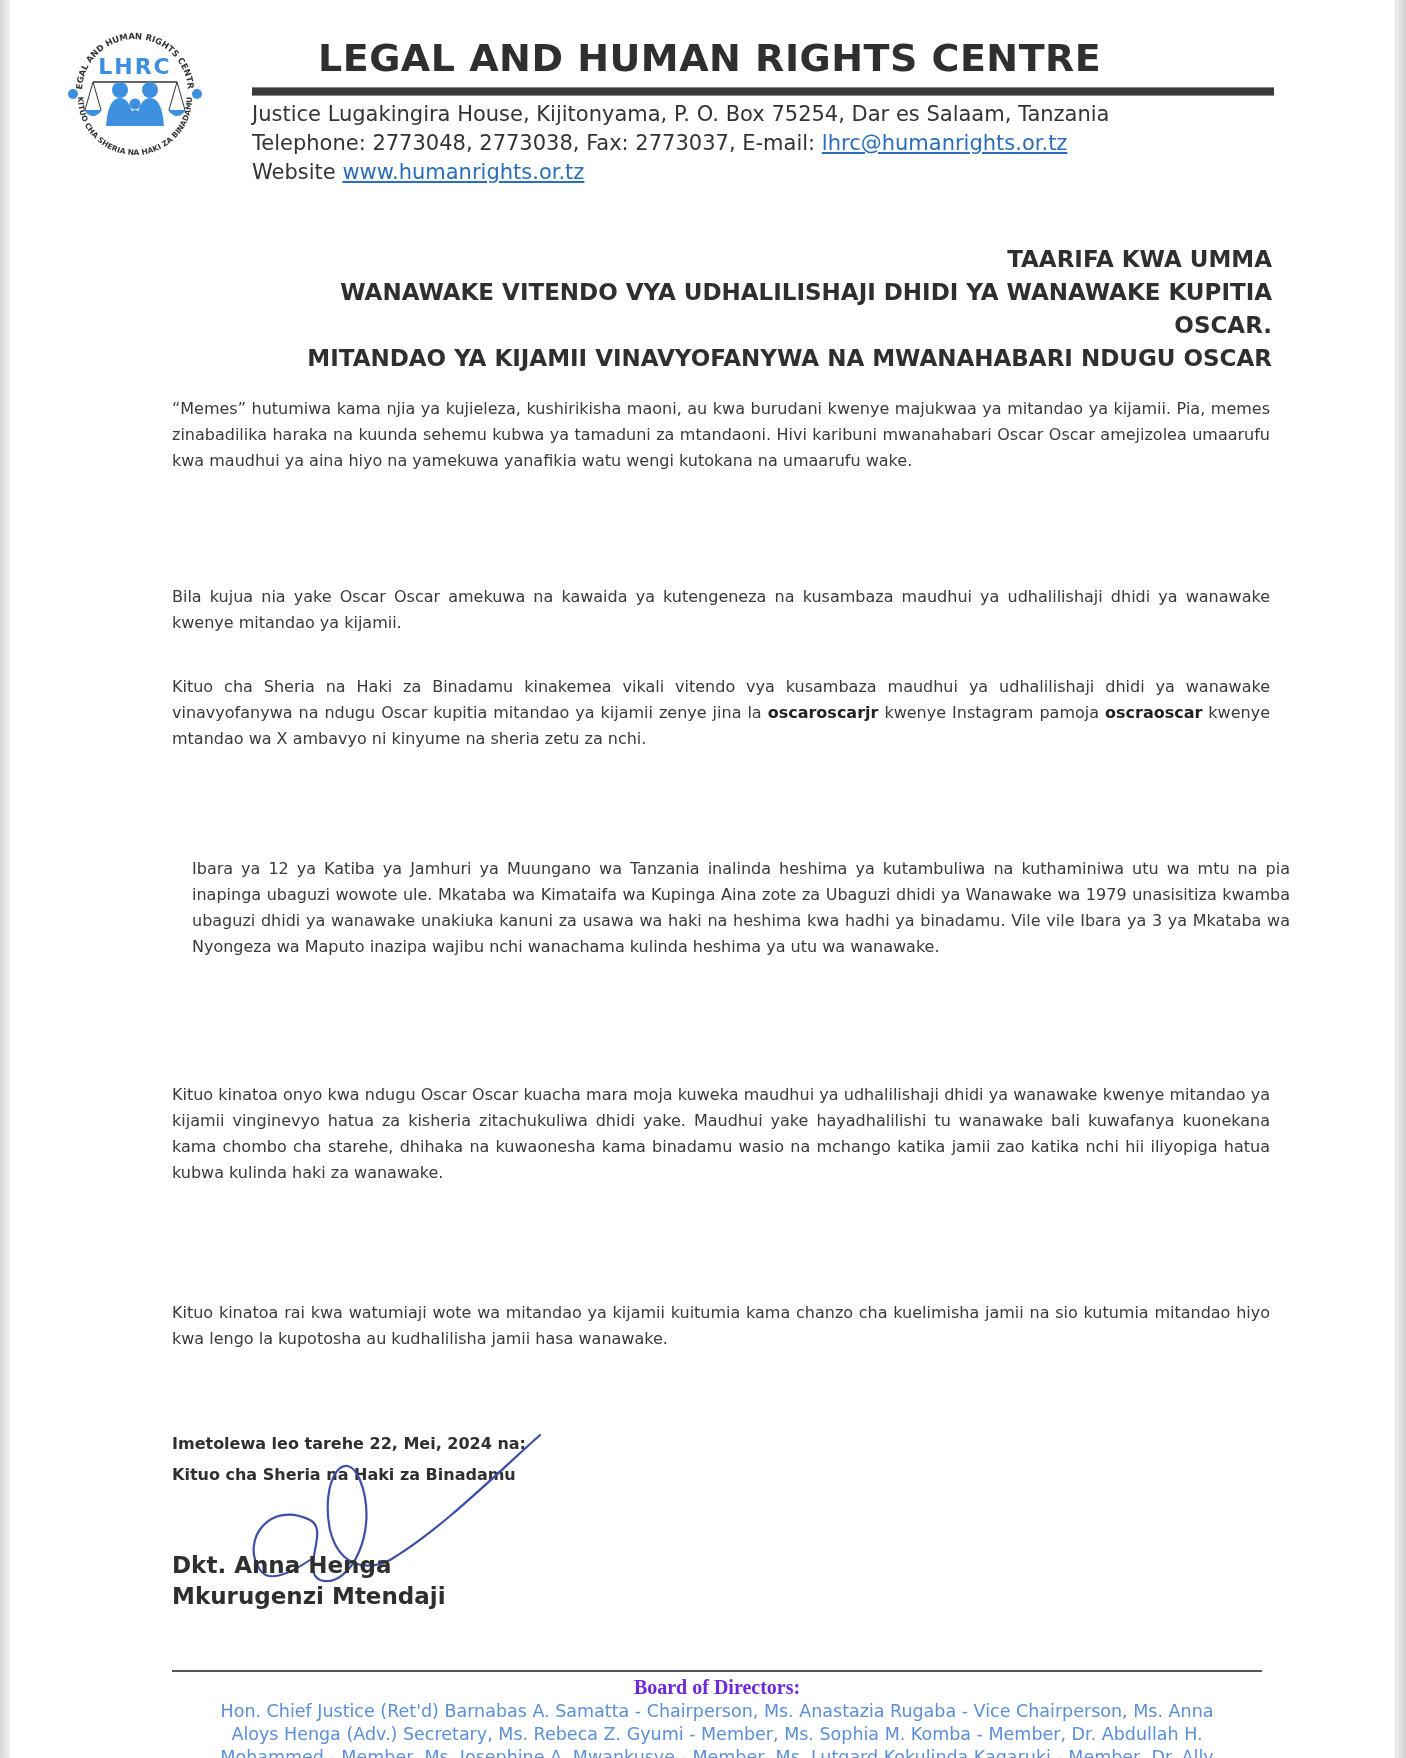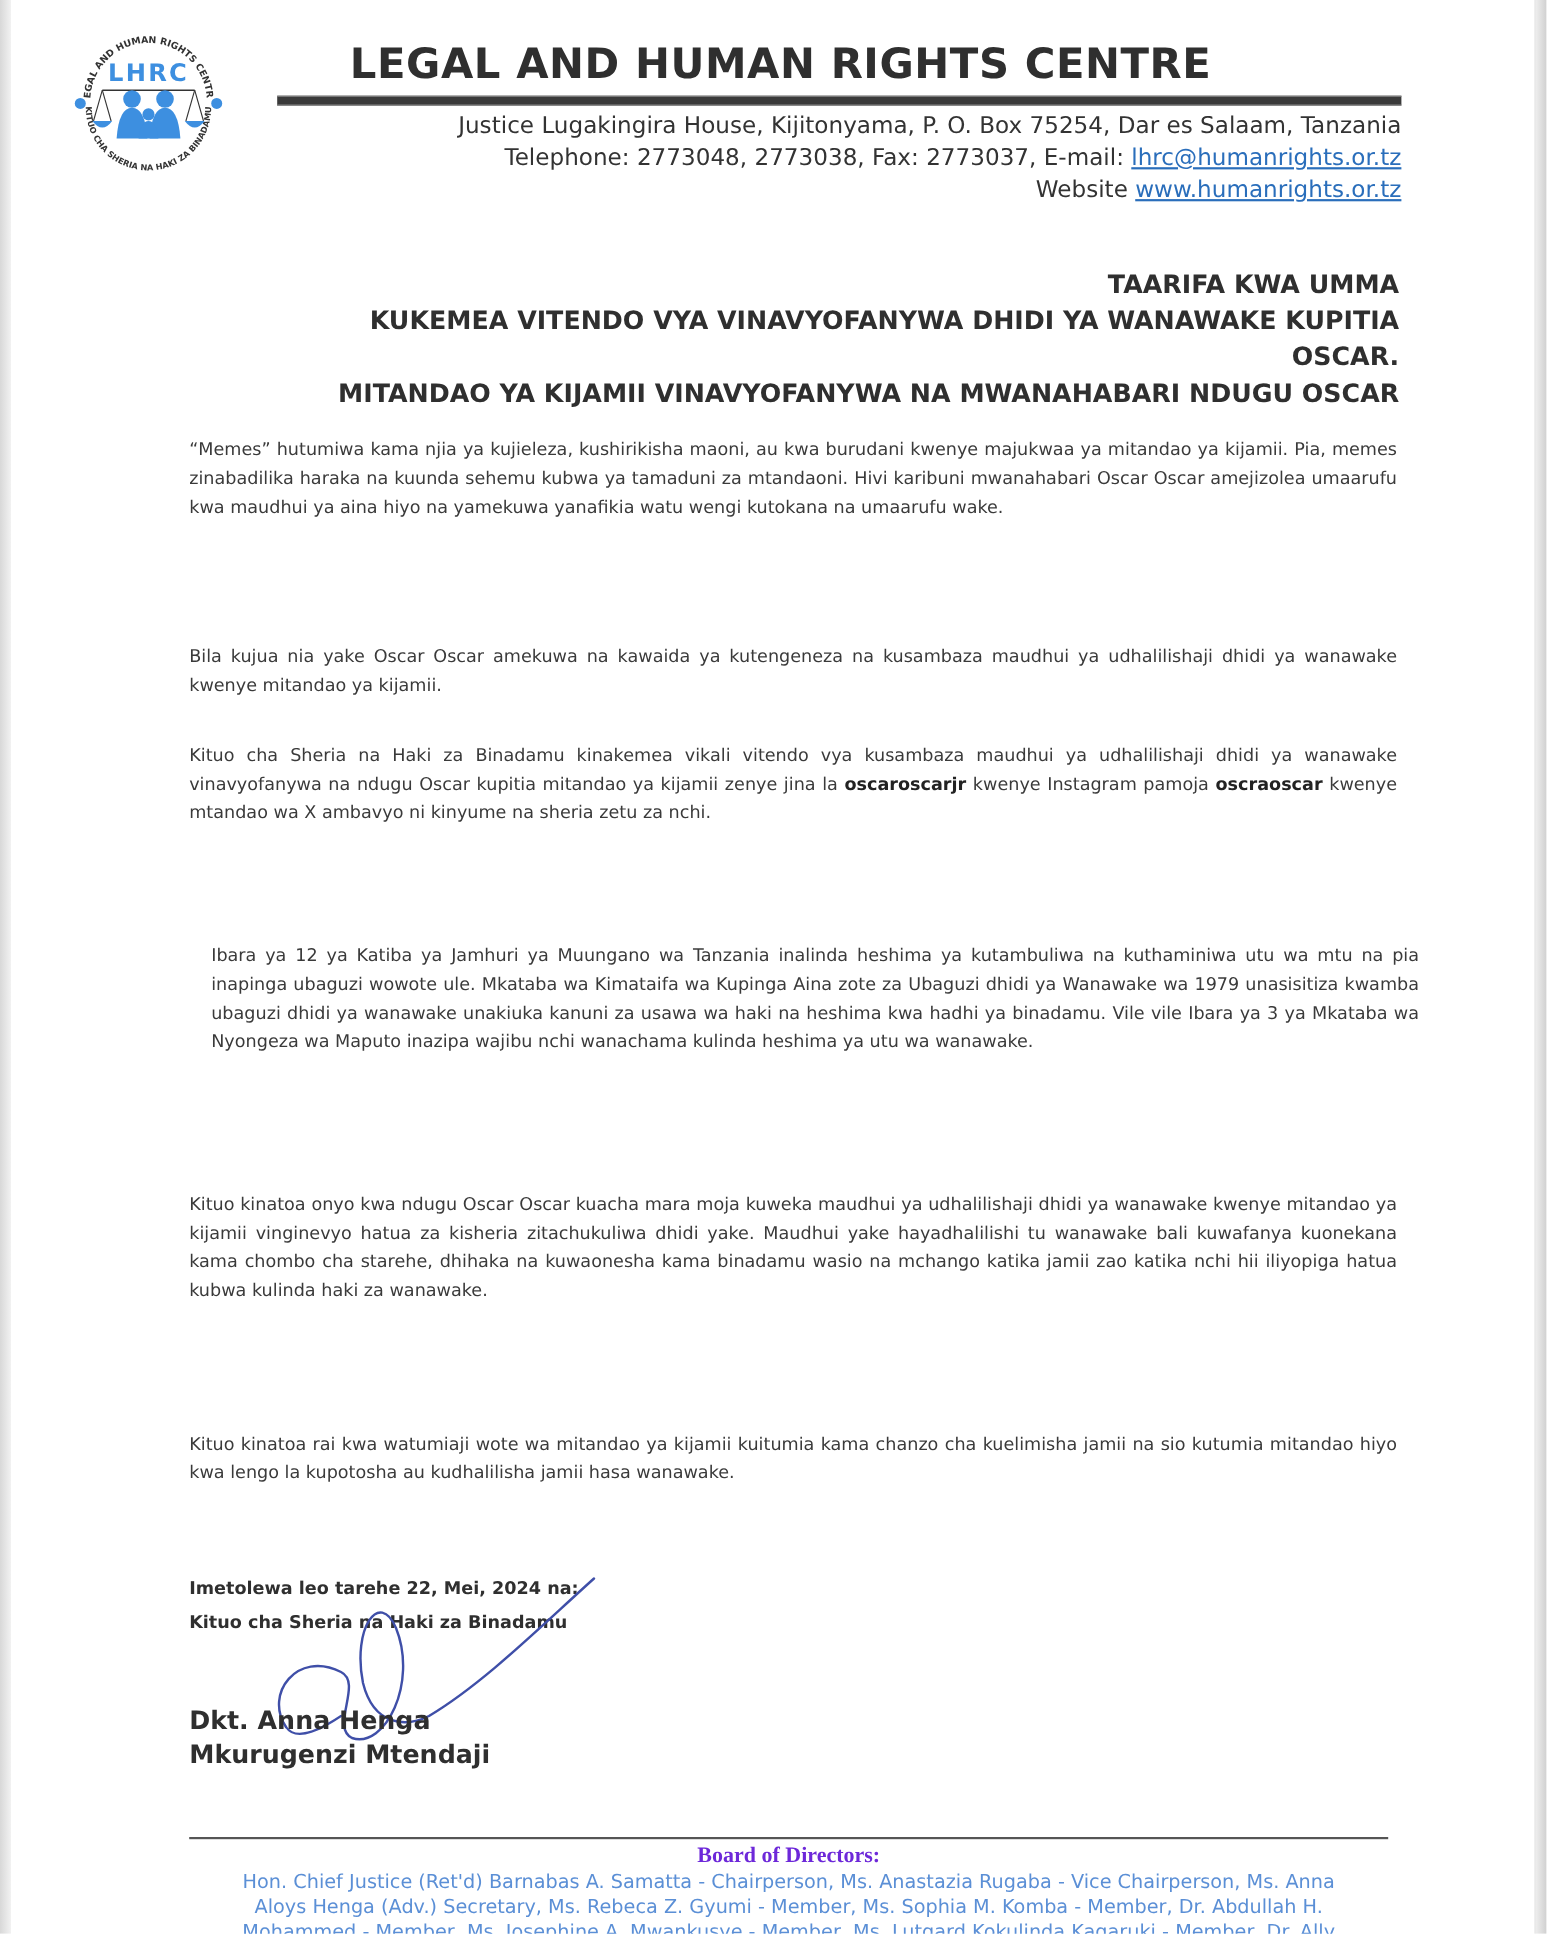--- a/index.html
+++ b/index.html
@@ -13,21 +13,21 @@
   .edge-right { position: absolute; right: 0; top: 0; width: 10px; height: 1758px;
     background: linear-gradient(to left, #d0d0d0, #eeeeee); border-left: 1px solid #e0e0e0; }
 
   
   .logo { position: absolute; left: 60px; top: 22px; width: 150px; height: 140px; }
 
   .org-name { position: absolute; left: 318px; top: 36px; font-size: 38px; font-weight: bold;
     letter-spacing: 0.5px; color: #2f2f2f; white-space: nowrap; }
   .rule-double { position: absolute; left: 252px; top: 87px; width: 1022px; height: 7px;
     background: #3a3a3a; border-top: 1px solid #888; border-bottom: 1px solid #888; }
-  .contact { position: absolute; left: 252px; width: 1022px; text-align: right;
+  .contact { position: absolute; left: 252px; width: 1022px; text-align: left;
     font-size: 21px; color: #333; white-space: nowrap; }
   .contact.l1 { top: 102px; }
   .contact.l2 { top: 131px; }
   .contact.l3 { top: 160px; }
   .link { color: #2a6ebb; text-decoration: underline; }
 
   .title-block { position: absolute; left: 172px; width: 1100px; text-align: right;
     font-weight: bold; font-size: 23px; color: #2f2f2f; line-height: 33px; top: 243px; }
 
   .para { position: absolute; left: 172px; width: 1098px; font-size: 16px; line-height: 26px;
@@ -95,21 +95,21 @@
 <div class="contact l1">Justice Lugakingira House, Kijitonyama, P. O. Box 75254, Dar es Salaam, Tanzania</div>
 <div class="contact l2">
   <span>Telephone: 2773048, 2773038, Fax: 2773037, E-mail: </span><span class="link">lhrc@humanrights.or.tz</span>
 </div>
 <div class="contact l3">
   <span>Website </span><span class="link">www.humanrights.or.tz</span>
 </div>
 
 <div class="title-block">
   <div>TAARIFA KWA UMMA</div>
-  <div>KUKEMEA VITENDO VYA VINAVYOFANYWA DHIDI YA WANAWAKE KUPITIA</div>
+  <div>WANAWAKE VITENDO VYA UDHALILISHAJI DHIDI YA WANAWAKE KUPITIA</div>
   <div>OSCAR.</div>
   <div>MITANDAO YA KIJAMII VINAVYOFANYWA NA MWANAHABARI NDUGU OSCAR</div>
 </div>
 
 <div class="para p1">“Memes” hutumiwa kama njia ya kujieleza, kushirikisha maoni, au kwa burudani kwenye majukwaa ya mitandao ya kijamii. Pia, memes zinabadilika haraka na kuunda sehemu kubwa ya tamaduni za mtandaoni. Hivi karibuni mwanahabari Oscar Oscar amejizolea umaarufu kwa maudhui ya aina hiyo na yamekuwa yanafikia watu wengi kutokana na umaarufu wake.</div>
 <div class="para p2">Bila kujua nia yake Oscar Oscar amekuwa na kawaida ya kutengeneza na kusambaza maudhui ya udhalilishaji dhidi ya wanawake kwenye mitandao ya kijamii.</div>
 <div class="para p3"><span>Kituo cha Sheria na Haki za Binadamu kinakemea vikali vitendo vya kusambaza maudhui ya udhalilishaji dhidi ya wanawake vinavyofanywa na ndugu Oscar kupitia mitandao ya kijamii zenye jina la </span><b>oscaroscarjr</b><span> kwenye Instagram pamoja </span><b>oscraoscar</b><span> kwenye mtandao wa X ambavyo ni kinyume na sheria zetu za nchi.</span></div>
 <div class="para p4">Ibara ya 12 ya Katiba ya Jamhuri ya Muungano wa Tanzania inalinda heshima ya kutambuliwa na kuthaminiwa utu wa mtu na pia inapinga ubaguzi wowote ule. Mkataba wa Kimataifa wa Kupinga Aina zote za Ubaguzi dhidi ya Wanawake wa 1979 unasisitiza kwamba ubaguzi dhidi ya wanawake unakiuka kanuni za usawa wa haki na heshima kwa hadhi ya binadamu. Vile vile Ibara ya 3 ya Mkataba wa Nyongeza wa Maputo inazipa wajibu nchi wanachama kulinda heshima ya utu wa wanawake.</div>
 <div class="para p5">Kituo kinatoa onyo kwa ndugu Oscar Oscar kuacha mara moja kuweka maudhui ya udhalilishaji dhidi ya wanawake kwenye mitandao ya kijamii vinginevyo hatua za kisheria zitachukuliwa dhidi yake.  Maudhui yake hayadhalilishi tu wanawake bali kuwafanya kuonekana kama chombo cha starehe, dhihaka na kuwaonesha kama binadamu wasio na mchango katika jamii zao katika nchi hii iliyopiga hatua kubwa kulinda haki za wanawake.</div>
 <div class="para p6">Kituo kinatoa rai kwa watumiaji wote wa mitandao ya kijamii kuitumia kama chanzo cha kuelimisha jamii na sio kutumia mitandao hiyo kwa lengo la kupotosha au kudhalilisha jamii hasa wanawake.</div>

